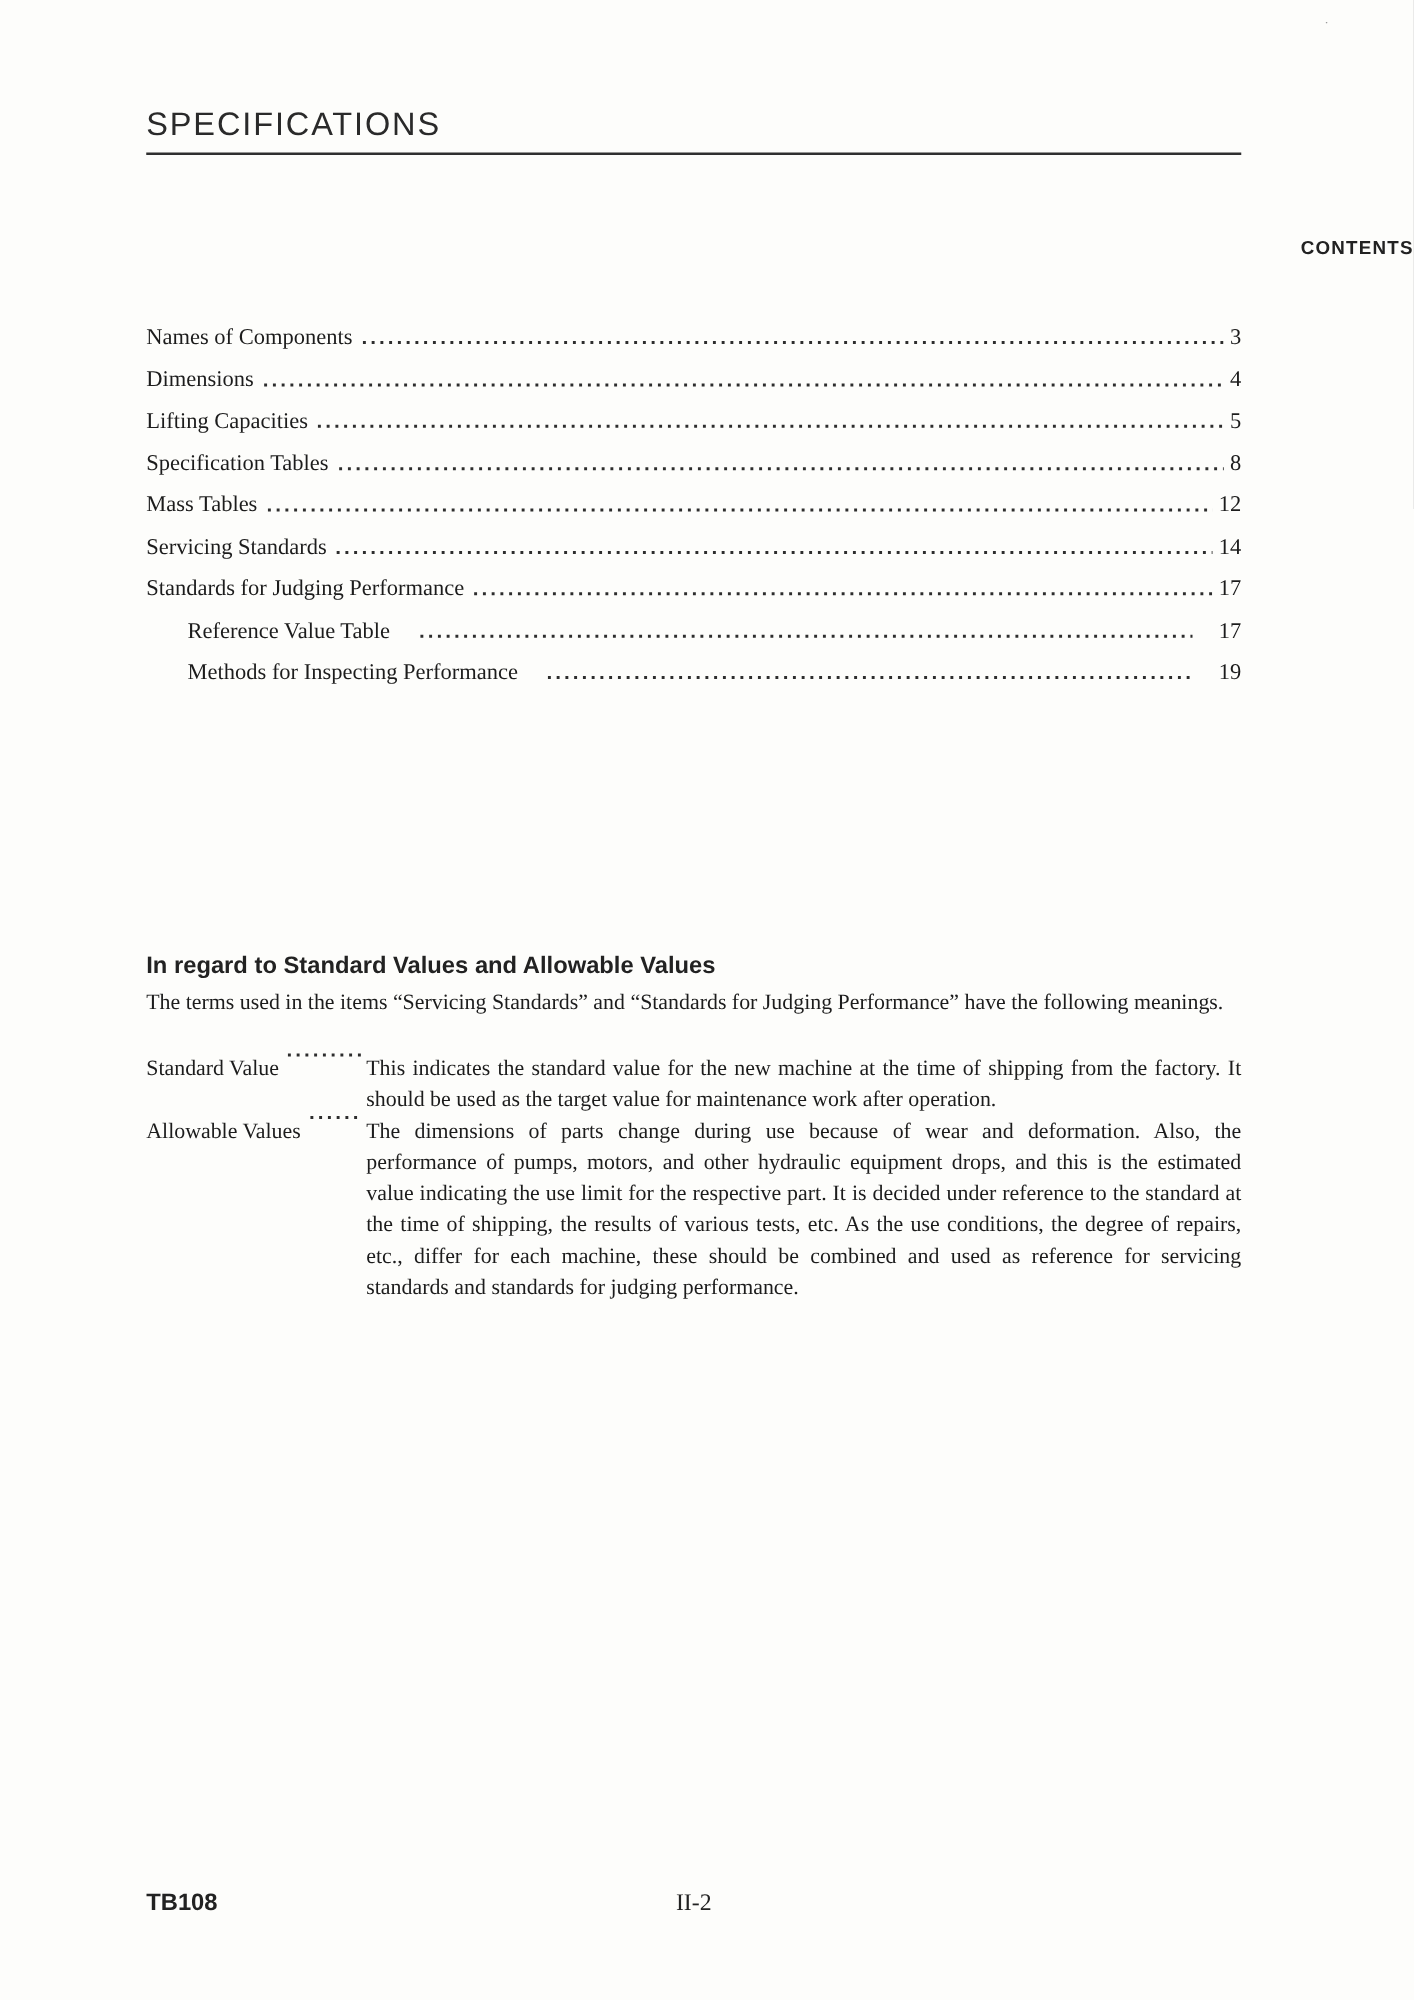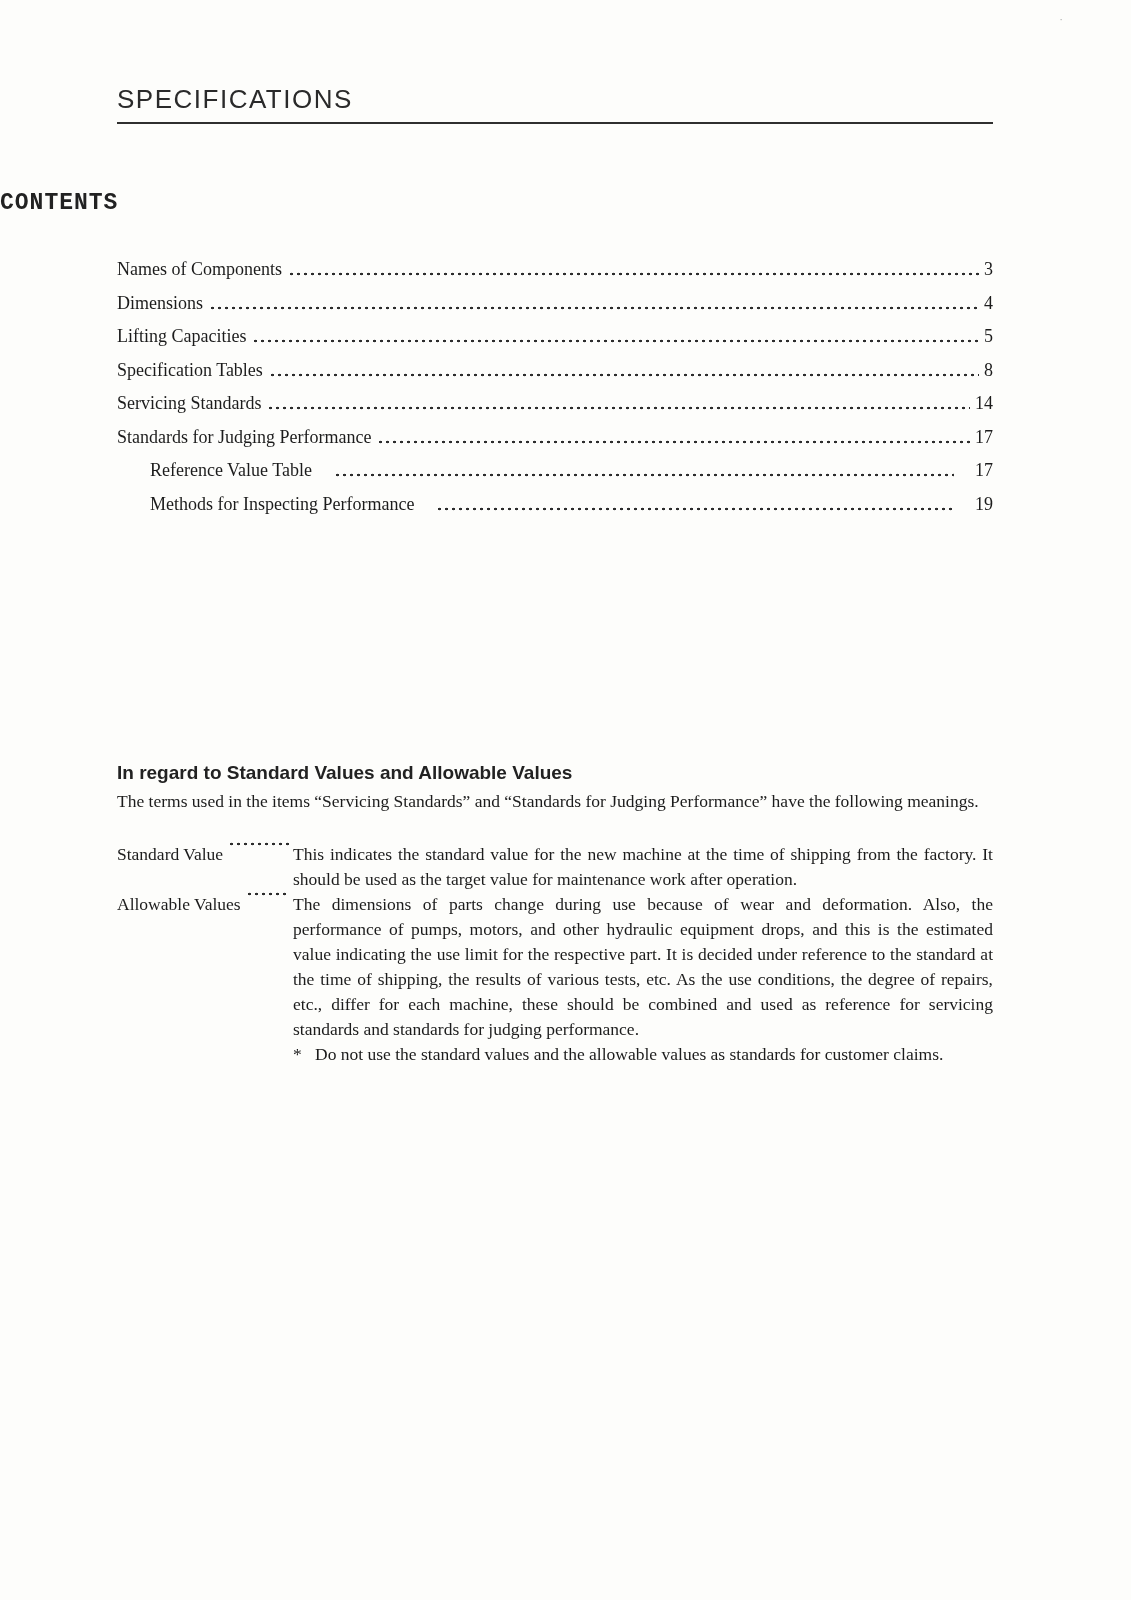--- a/index.html
+++ b/index.html
@@ -29,24 +29,24 @@
     letter-spacing: 1.5px;
     color: #2a2a2a;
   }
 
   
   .contents-title {
     position: absolute;
     top: 190px;
     left: 0;
     width: 100%;
-    text-align: left;
-    font-family: Liberation Mono, monospace;
+    text-align: right;
+    font-family: Liberation Sans, sans-serif;
     font-weight: bold;
-    font-size: 23px;
+    font-size: 15px;
     letter-spacing: 1px;
     color: #222;
   }
 
   
   .toc {
     position: absolute;
     top: 258px;
     left: 117px;
     right: 138px;
@@ -184,20 +184,25 @@
       <span class="toc-label">Lifting Capacities</span>
       <span class="toc-dots"></span>
       <span class="toc-page">5</span>
     </div>
     <div class="toc-row">
       <span class="toc-label">Specification Tables</span>
       <span class="toc-dots"></span>
       <span class="toc-page">8</span>
     </div>
     <div class="toc-row">
+      <span class="toc-label">Mass Tables</span>
+      <span class="toc-dots"></span>
+      <span class="toc-page">12</span>
+    </div>
+    <div class="toc-row">
       <span class="toc-label">Servicing Standards</span>
       <span class="toc-dots"></span>
       <span class="toc-page">14</span>
     </div>
     <div class="toc-row">
       <span class="toc-label">Standards for Judging Performance</span>
       <span class="toc-dots"></span>
       <span class="toc-page">17</span>
     </div>
     <div class="toc-row indent">
@@ -225,19 +230,20 @@
     </div>
 
     <div class="def-row">
       <span class="def-term">
         <span class="def-term-label">Allowable Values</span>
         <span class="def-term-dots"></span>
       </span>
       <span class="def-text">The dimensions of parts change during use because of wear and deformation. Also, the performance of pumps, motors, and other hydraulic equipment drops, and this is the estimated value indicating the use limit for the respective part. It is decided under reference to the standard at the time of shipping, the results of various tests, etc. As the use conditions, the degree of repairs, etc., differ for each machine, these should be combined and used as reference for servicing standards and standards for judging performance.</span>
     </div>
 
-    <div class="def-note">
-      <span class="star">*</span><span>Do not use the standard values and the allowable values as standards for customer claims.</span>
-    </div>
-  </div>
-
+  </div>
+
+  <div class="footer">
+    <span class="footer-left">TB108</span>
+    <span class="footer-center">II-2</span>
+  </div>
 
 </div>
 
 </body></html>

